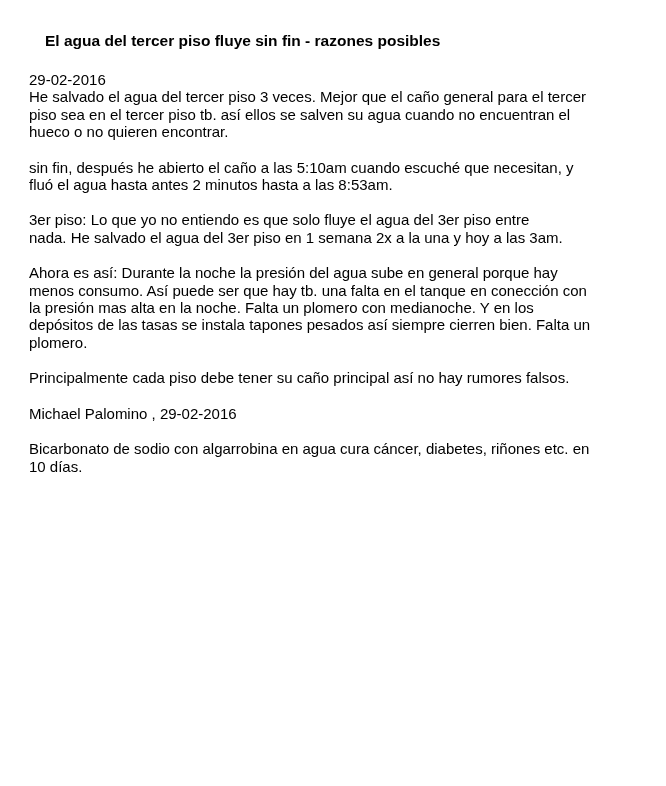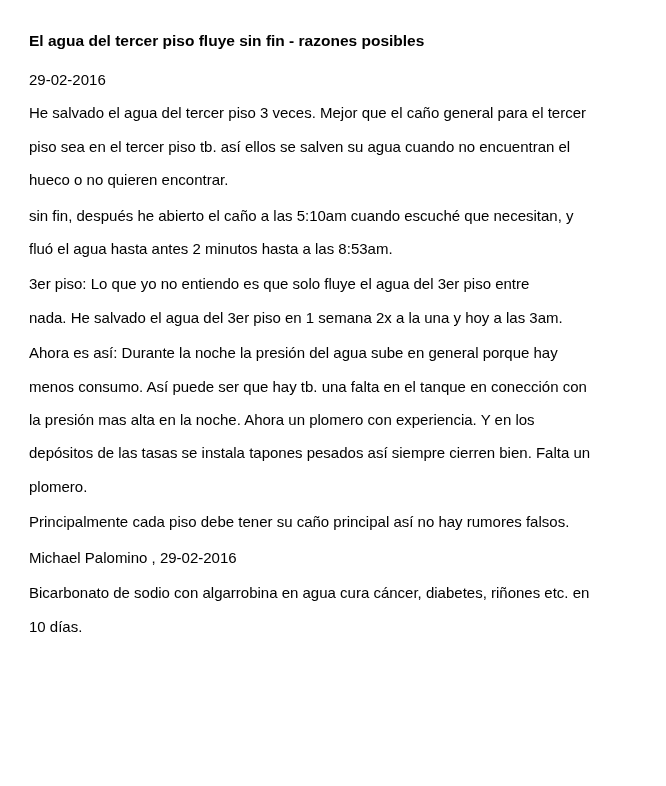--- a/index.html
+++ b/index.html
@@ -16,29 +16,28 @@
     padding: 31px 20px 0 29px;
     font-family: "Liberation Sans", "DejaVu Sans", sans-serif;
     font-size: 15px;
     line-height: 17.4px;
     color: #000000;
   }
   .title {
     font-size: 15.5px;
     font-weight: bold;
     line-height: 19px;
-    margin: 0 0 21px 0;
+    margin: 0 0 21px 16px;
   }
   .para {
     margin: 0 0 18px 0;
   }
   .line {
     display: block;
     white-space: nowrap;
-    margin-top: 16px;
   }
 </style>
 </head>
 <body>
 
 <div class="doc">
 
   <h1 class="title">El agua del tercer piso fluye sin fin - razones posibles</h1>
 
   <p class="para">
@@ -54,21 +53,21 @@
   </p>
 
   <p class="para">
     <span class="line">3er piso: Lo que yo no entiendo es que solo fluye el agua del 3er piso entre</span>
     <span class="line">nada. He salvado el agua del 3er piso en 1 semana 2x a la una y hoy a las 3am.</span>
   </p>
 
   <p class="para">
     <span class="line">Ahora es así: Durante la noche la presión del agua sube en general porque hay</span>
     <span class="line">menos consumo. Así puede ser que hay tb. una falta en el tanque en conección con</span>
-    <span class="line">la presión mas alta en la noche. Ahora un plomero con experiencia. Y en los</span>
+    <span class="line">la presión mas alta en la noche. Falta un plomero con medianoche. Y en los</span>
     <span class="line">depósitos de las tasas se instala tapones pesados así siempre cierren bien. Falta un</span>
     <span class="line">plomero.</span>
   </p>
 
   <p class="para">
     <span class="line">Principalmente cada piso debe tener su caño principal así no hay rumores falsos.</span>
   </p>
 
   <p class="para">
     <span class="line">Michael Palomino , 29-02-2016</span>

